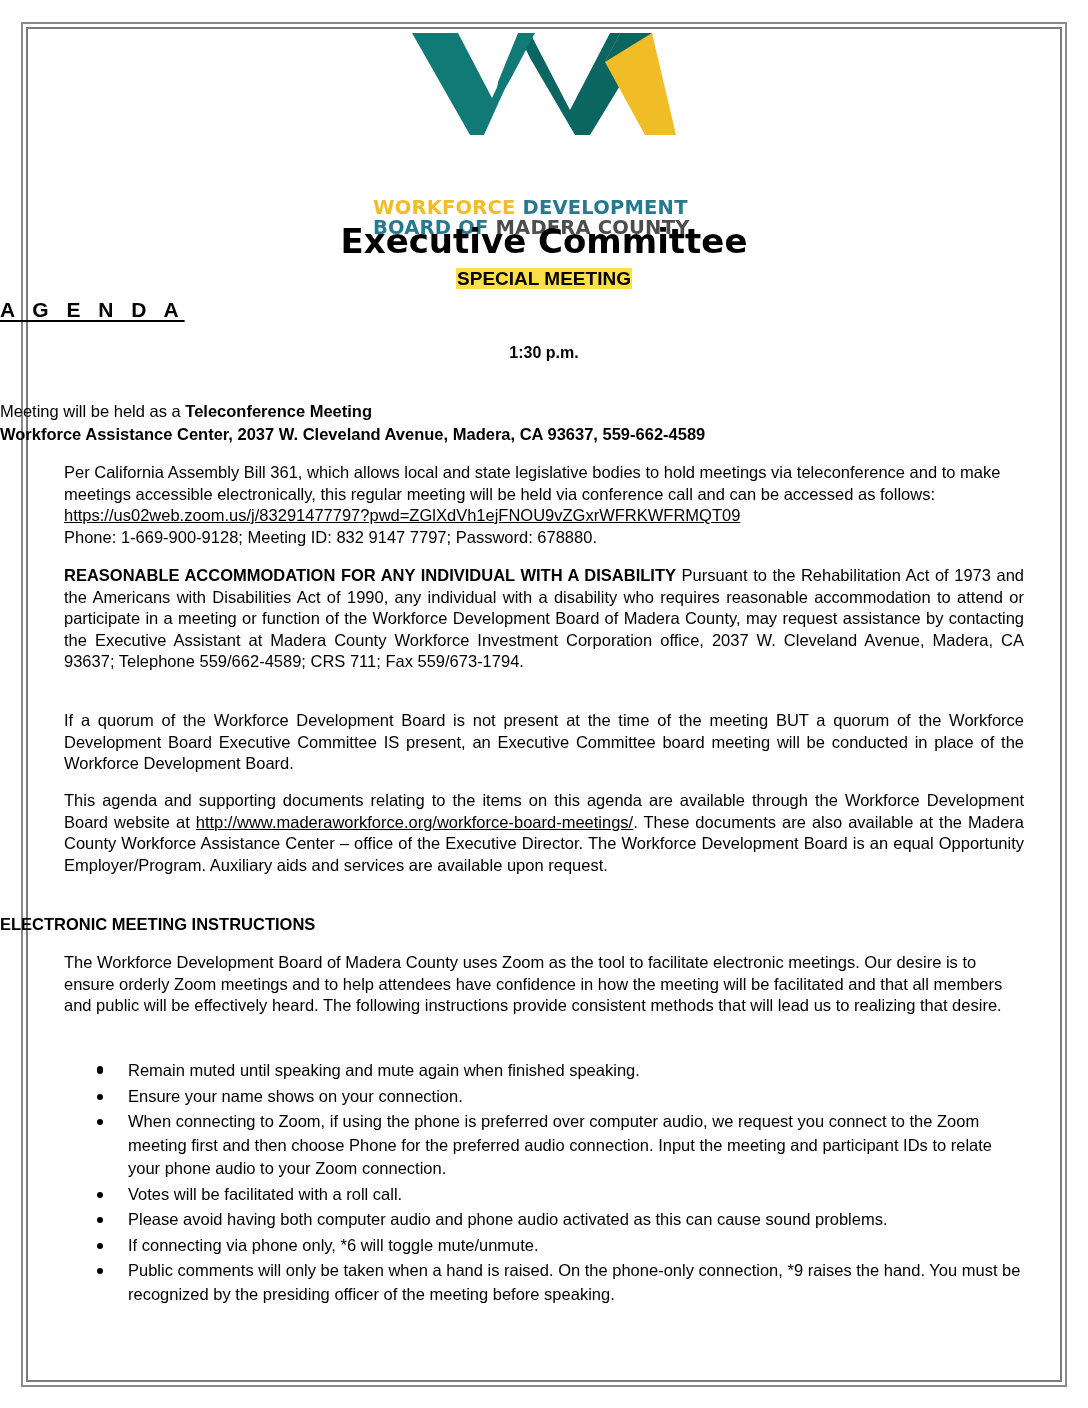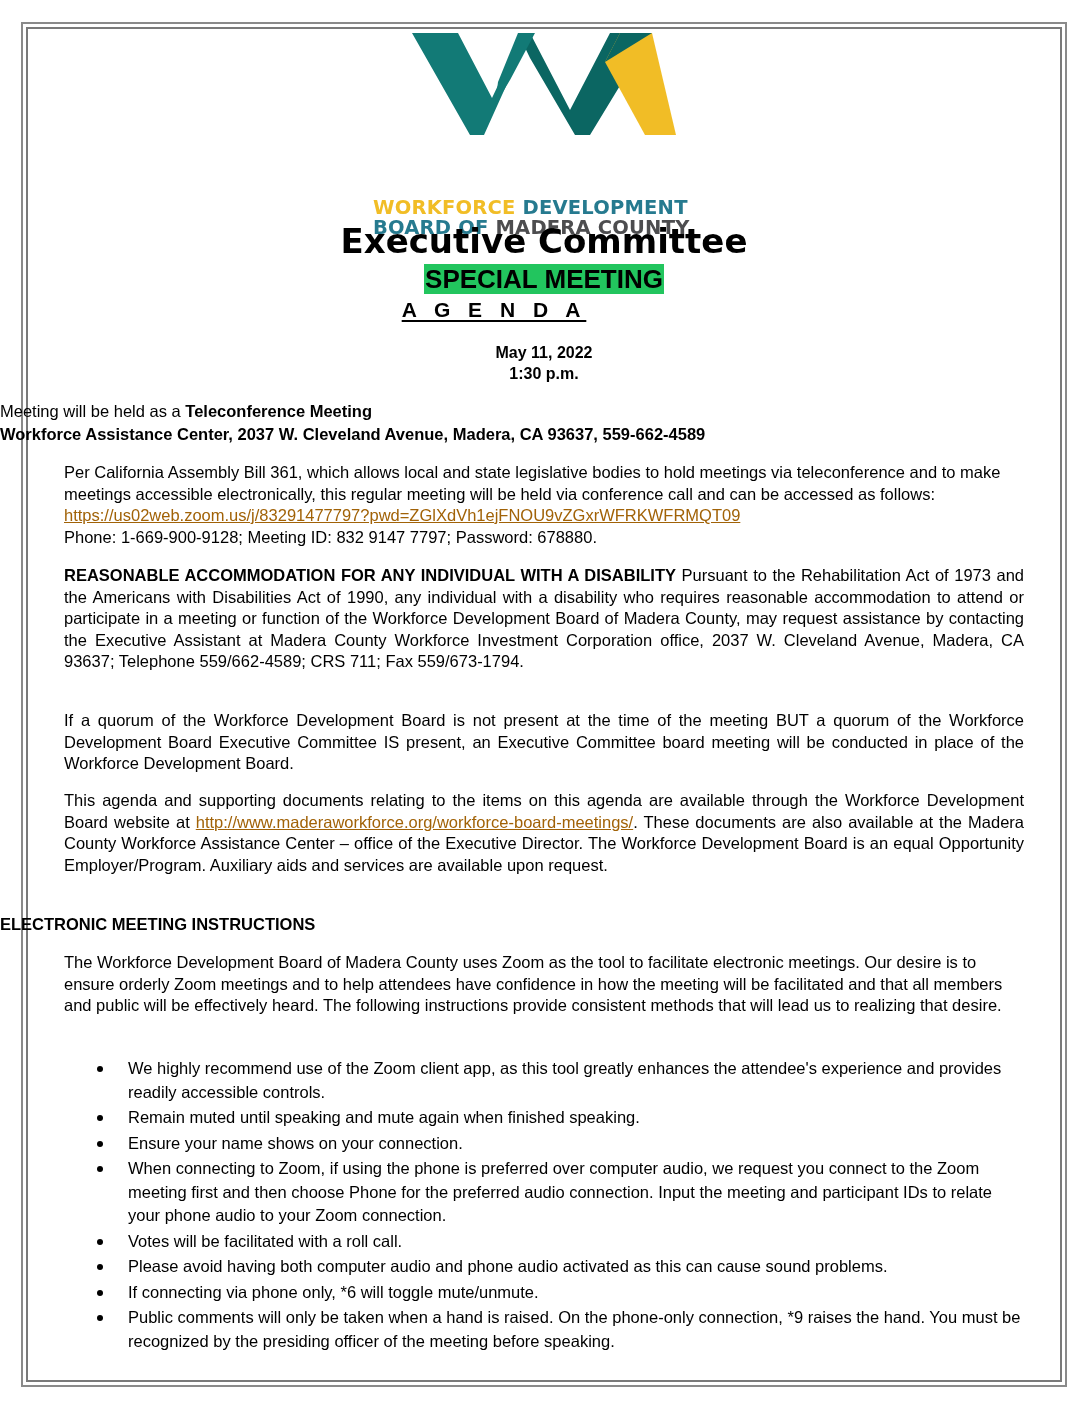--- a/index.html
+++ b/index.html
@@ -13,33 +13,33 @@
   .logo-text { position:absolute; left:373px; top:156px; width:345px;
          font-family:"DejaVu Sans", sans-serif; font-weight:bold; font-size:19.5px;
          line-height:20px; letter-spacing:0.2px; white-space:nowrap;margin-top:42px; }
   .c-yellow { color:#f1bd26; }
   .c-teal { color:#267a8f; }
   .c-gray { color:#4d4d4f; }
   .title { position:absolute; left:0; width:1088px; top:220px; text-align:center;
          font-family:"DejaVu Sans", sans-serif; font-weight:bold; font-size:34px;
          line-height:42px; }
   .special { position:absolute; left:0; width:1088px; top:266px; text-align:center; }
-  .special span { background:#22c55e; font-weight:bold; font-size:26px; line-height:26px;
+  .special span { background:#fde047; font-weight:bold; font-size:19px; line-height:26px;
          padding:0 1px; }
-  .agenda { position:absolute; left:0; width:988px; top:297px; text-align:center;
+  .agenda { position:absolute; left:0; width:988px; top:297px; text-align:left;
          font-weight:bold; font-size:21px; line-height:26px; letter-spacing:6px; }
   .agenda span { text-decoration:underline; text-underline-offset:3px; text-decoration-thickness:2px; }
   .date { position:absolute; left:0; width:1088px; top:342px; text-align:center;
          font-weight:bold; font-size:16px; line-height:21px; }
   .center-line { position:absolute; left:0; width:1088px; 
          font-size:16.5px; line-height:22px; }
   .para { position:absolute; left:64px; width:960px; font-size:16.5px; line-height:21.5px;
          text-align:justify; }
   .para.left { text-align:left; }
-  a.link { color:#a16207; text-decoration:underline;margin-top:30px; }
+  a.link { color:#000000; text-decoration:underline;margin-top:30px; }
   .section-heading { position:absolute; left:0; width:1088px; top:913px; text-align:left;
          font-weight:bold; font-size:16.5px; line-height:22px; }
   .bullets { position:absolute; left:64px; top:1057px; width:960px; margin:0; padding:0;
          list-style:none; }
   .bullets li { position:relative; padding-left:64px; font-size:16.5px; line-height:23.5px;
          margin-bottom:2px; }
   .bullets li .dot { position:absolute; left:33px; top:9px; width:6px; height:6px;
          border-radius:50%; background:#000; }
 </style>
 </head>
@@ -58,21 +58,20 @@
 
 <div class="logo-text">
   <div><span class="c-yellow">WORKFORCE</span> <span class="c-teal">DEVELOPMENT</span></div>
   <div><span class="c-teal">BOARD OF</span> <span class="c-gray">MADERA COUNTY</span></div>
 </div>
 
 <div class="title">Executive Committee</div>
 <div class="special"><span>SPECIAL MEETING</span></div>
 <div class="agenda"><span>A G E N D A</span></div>
 <div class="date">
-  <div>May 11, 2022</div>
   <div>1:30 p.m.</div>
 </div>
 
 <div class="center-line" style="top:400px;"><span>Meeting will be held as a </span><b>Teleconference Meeting</b></div>
 <div class="center-line" style="top:423px; font-weight:bold;">Workforce Assistance Center, 2037 W. Cleveland Avenue, Madera, CA 93637, 559-662-4589</div>
 
 <div class="para left" style="top:462px;">
   <span>Per California Assembly Bill 361, which allows local and state legislative bodies to hold meetings via teleconference and to make meetings accessible electronically, this regular meeting will be held via conference call and can be accessed as follows: </span><a class="link" href="#">https://us02web.zoom.us/j/83291477797?pwd=ZGlXdVh1ejFNOU9vZGxrWFRKWFRMQT09</a><br>
   <span>Phone: 1-669-900-9128; Meeting ID: 832 9147 7797; Password: 678880.</span>
 </div>
@@ -81,21 +80,21 @@
 
 <div class="para" style="top:710px;">If a quorum of the Workforce Development Board is not present at the time of the meeting BUT a quorum of the Workforce Development Board Executive Committee IS present, an Executive Committee board meeting will be conducted in place of the Workforce Development Board.</div>
 
 <div class="para" style="top:790px;"><span>This agenda and supporting documents relating to the items on this agenda are available through the Workforce Development Board website at </span><a class="link" href="#">http://www.maderaworkforce.org/workforce-board-meetings/</a><span>.  These documents are also available at the Madera County Workforce Assistance Center – office of the Executive Director. The Workforce Development Board is an equal Opportunity Employer/Program. Auxiliary aids and services are available upon request.</span></div>
 
 <div class="section-heading">ELECTRONIC MEETING INSTRUCTIONS</div>
 
 <div class="para left" style="top:952px;">The Workforce Development Board of Madera County uses Zoom as the tool to facilitate electronic meetings. Our desire is to ensure orderly Zoom meetings and to help attendees have confidence in how the meeting will be facilitated and that all members and public will be effectively heard. The following instructions provide consistent methods that will lead us to realizing that desire.</div>
 
 <ul class="bullets">
-  <li><span class="dot"></span><span>We highly recommend use of the Zoom client app, as this tool greatly enhances the attendee's experience and provides readily accessible controls.</span></li>
+  <li><span class="dot"></span></li>
   <li><span class="dot"></span><span>Remain muted until speaking and mute again when finished speaking.</span></li>
   <li><span class="dot"></span><span>Ensure your name shows on your connection.</span></li>
   <li><span class="dot"></span><span>When connecting to Zoom, if using the phone is preferred over computer audio, we request you connect to the Zoom meeting first and then choose Phone for the preferred audio connection. Input the meeting and participant IDs to relate your phone audio to your Zoom connection.</span></li>
   <li><span class="dot"></span><span>Votes will be facilitated with a roll call.</span></li>
   <li><span class="dot"></span><span>Please avoid having both computer audio and phone audio activated as this can cause sound problems.</span></li>
   <li><span class="dot"></span><span>If connecting via phone only, *6 will toggle mute/unmute.</span></li>
   <li><span class="dot"></span><span>Public comments will only be taken when a hand is raised. On the phone-only connection, *9 raises the hand. You must be recognized by the presiding officer of the meeting before speaking.</span></li>
 </ul>
 
 </body></html>

